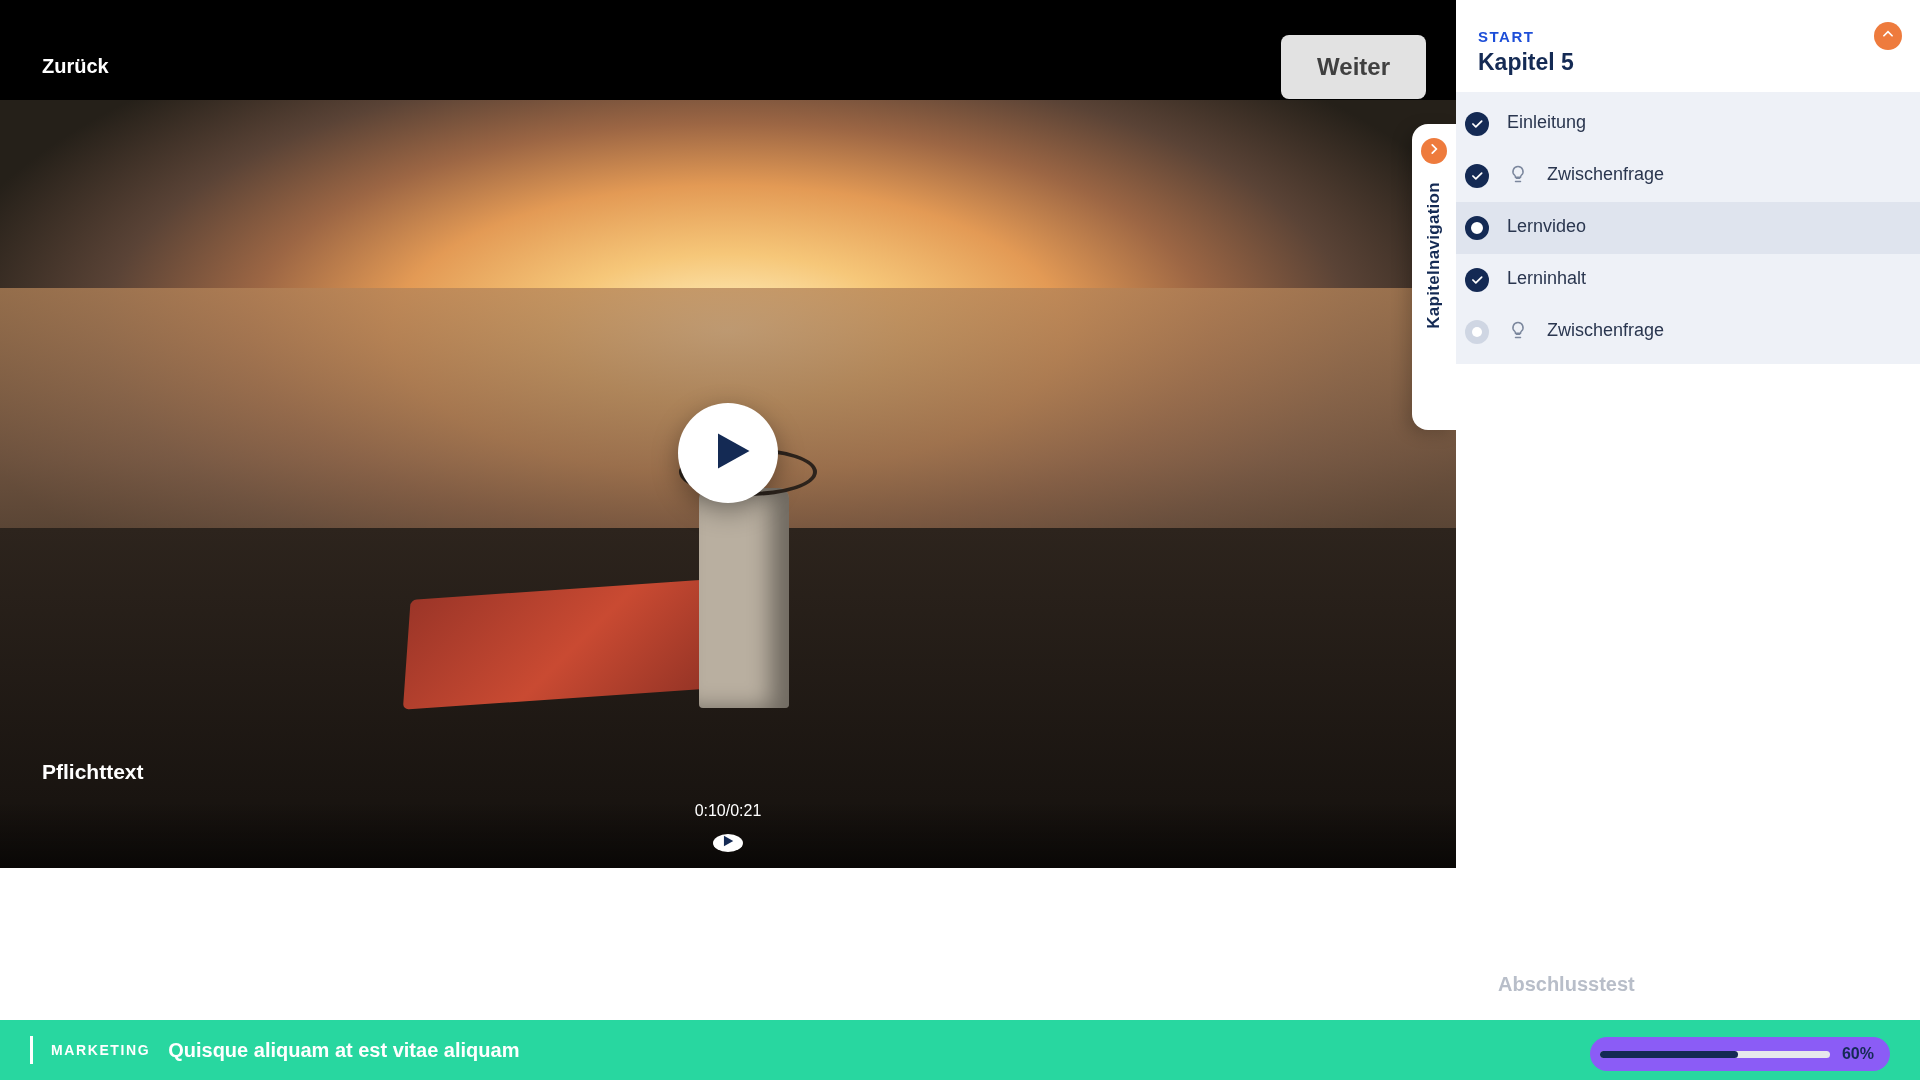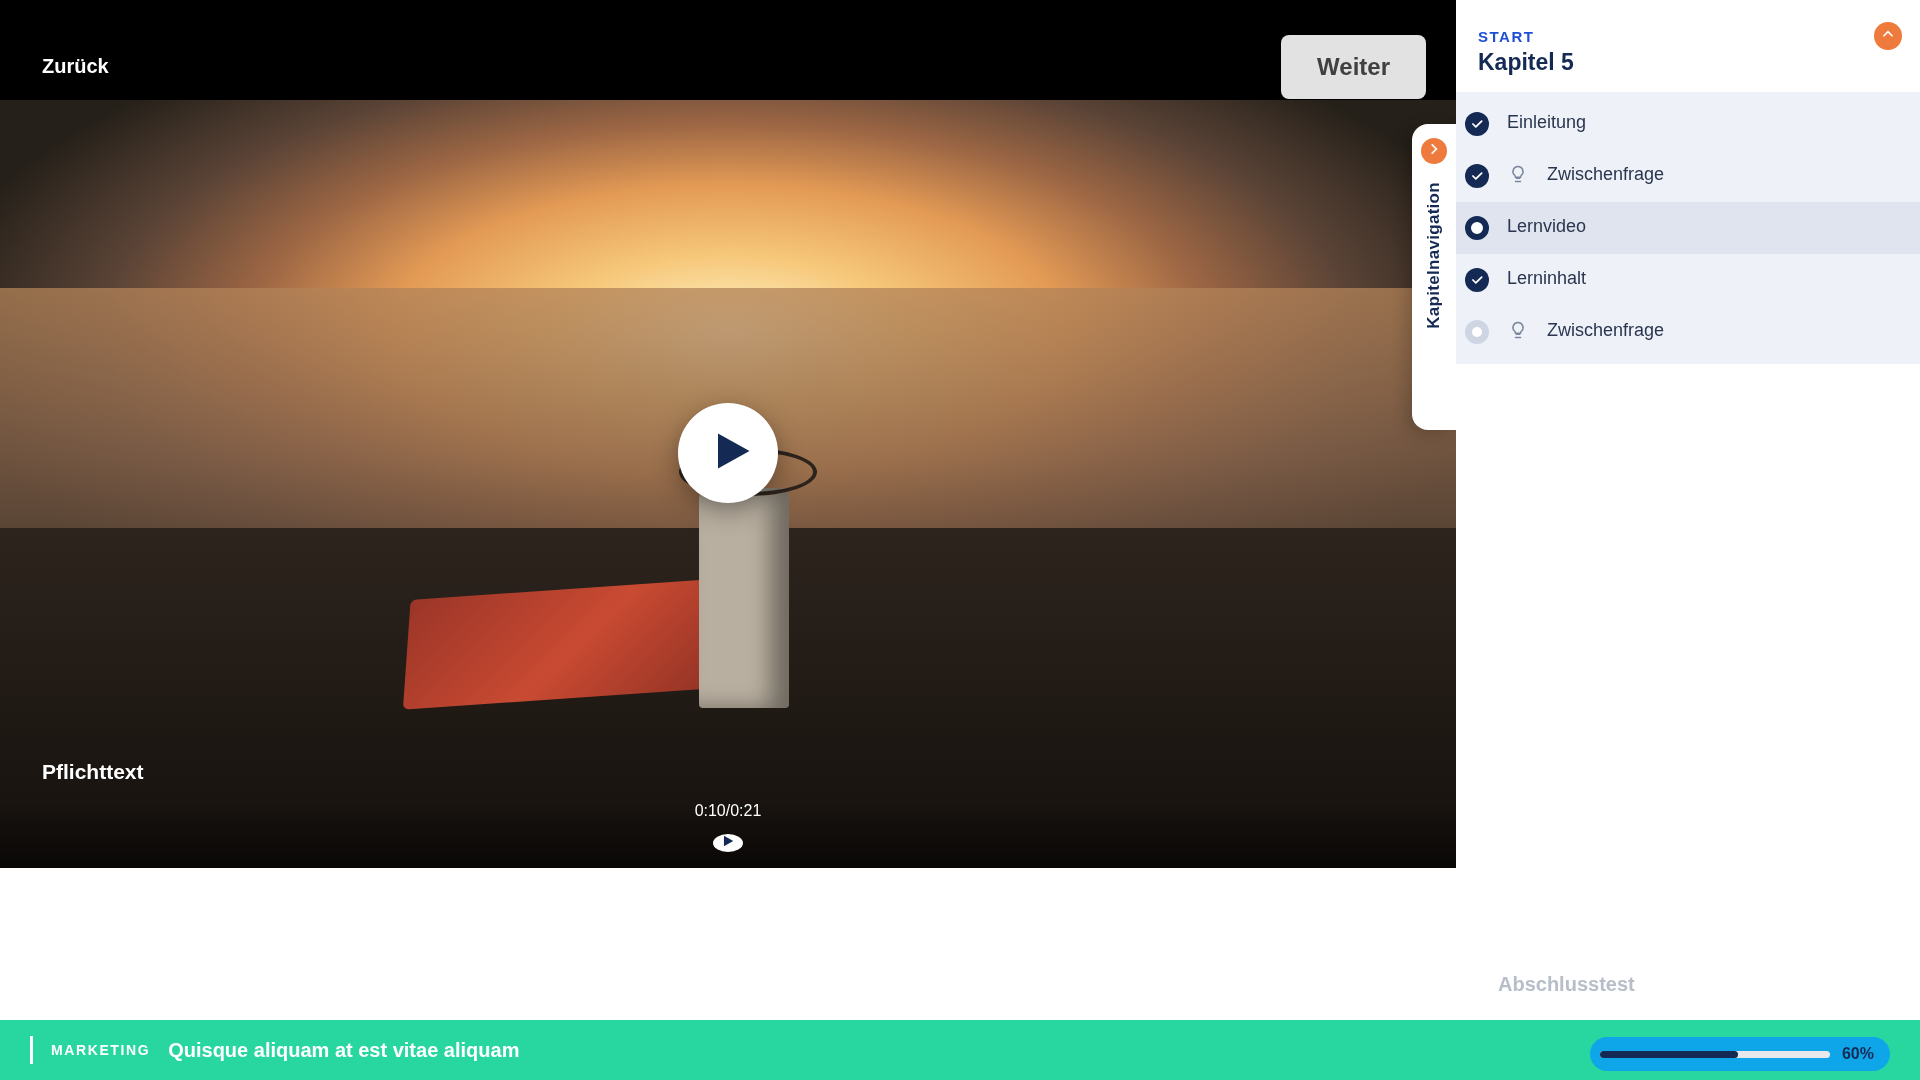--- a/index.html
+++ b/index.html
@@ -137,21 +137,21 @@
     position: absolute; left: 0; top: 1020px; width: 1920px; height: 60px;
     background: #28d7a0; display: flex; align-items: center; padding: 0 30px 0 30px;
     justify-content: space-between;
   }
   .bb-left { display: flex; align-items: center; gap: 18px; }
   .bb-pipe { width: 3px; height: 28px; background: #fff; }
   .bb-cat { color: #fff; font-weight: 800; font-size: 14px; letter-spacing: 1.6px; }
   .bb-title { color: #fff; font-weight: 800; font-size: 20px; }
   .bb-right { display: flex; align-items: center; gap: 0; }
   .progress-pill {
-    width: 300px; height: 34px; background: #0ea5e9; border-radius: 18px;
+    width: 300px; height: 34px; background: #8b5cf6; border-radius: 18px;
     display: flex; align-items: center; padding: 0 16px 0 10px; gap: 12px; margin-top: 8px;
   }
   .progress-track { flex: 1; height: 7px; background: #e6e8ec; border-radius: 4px; position: relative; }
   .progress-fill { position: absolute; left: 0; top: 0; height: 100%; background: #142a54; border-radius: 4px; }
   .progress-pct { color: #142a54; font-weight: 700; font-size: 16px; }
 </style>
 </head>
 <body>
 
 <div class="topbar">

